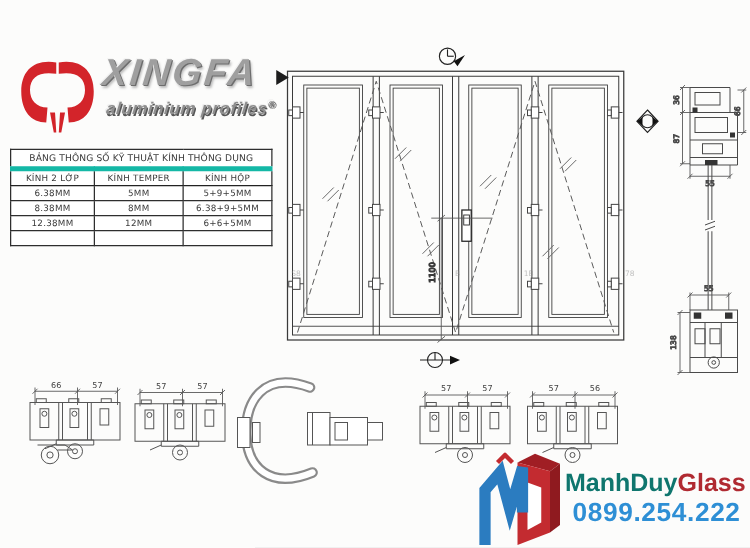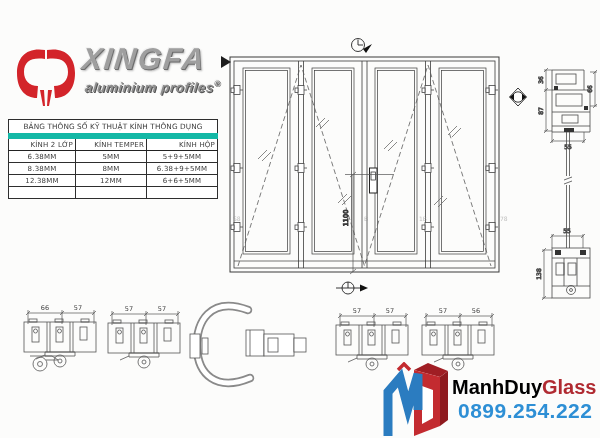--- a/index.html
+++ b/index.html
@@ -12,26 +12,26 @@
            text-shadow:-1px -1px 0 #f2f2f2,1px 1px 0 #6d6d6d,2px 2px 2px #bbb;}
   .xf-tag{left:85px;top:79px;font-size:13.5px;font-weight:bold;font-style:italic;
           letter-spacing:.5px;color:#8e8e8e;transform:skewX(-6deg);
           text-shadow:1px 1px 0 #555,-1px -1px 0 #eee;}
   .xf-reg{font-size:8px;vertical-align:super;color:#777;}
   
   .spec{left:8px;top:119px;border-collapse:collapse;background:#fff;}
   .spec td{border:1px solid #2e2e2e;font-family:"DejaVu Sans",sans-serif;
            font-size:7px;color:#3a3a3a;text-align:center;padding:1px 2px;height:9px;
            letter-spacing:.2px;white-space:nowrap;}
-  .spec .title td{font-size:7.3px;height:11px;border-bottom:6px solid #14b8a6;letter-spacing:.1px;margin-top:34px;}
-  .spec .hdr td{border-bottom:1.5px solid #222;text-align:right;}
+  .spec .title td{font-size:7.3px;height:11px;border-bottom:4px solid #14b8a6;letter-spacing:.1px;margin-top:34px;}
+  .spec .hdr td{border-bottom:1.5px solid #222;}
   .spec td.c1{width:62px;} .spec td.c2{width:66px;margin-top:24px;} .spec td.c3{width:66px;margin-left:38px;}
   
   .md-text{left:452px;top:376px;font-size:20px;font-weight:bold;letter-spacing:0;}
-  .md-blue{color:#000000;} .md-red{color:#b02a31;margin-top:16px;}
+  .md-blue{color:#0f766e;} .md-red{color:#b02a31;margin-top:16px;}
   .md-phone{left:458px;top:399px;font-size:21px;font-weight:bold;color:#2e8fd5;letter-spacing:.5px;}
   svg text{font-family:"DejaVu Sans",sans-serif;}
 </style>
 </head>
 <body>
 
 <div class="canvas">
 
   <svg class="abs" style="left:0;top:0" width="600" height="438" viewBox="0 0 600 438">
     <defs>

